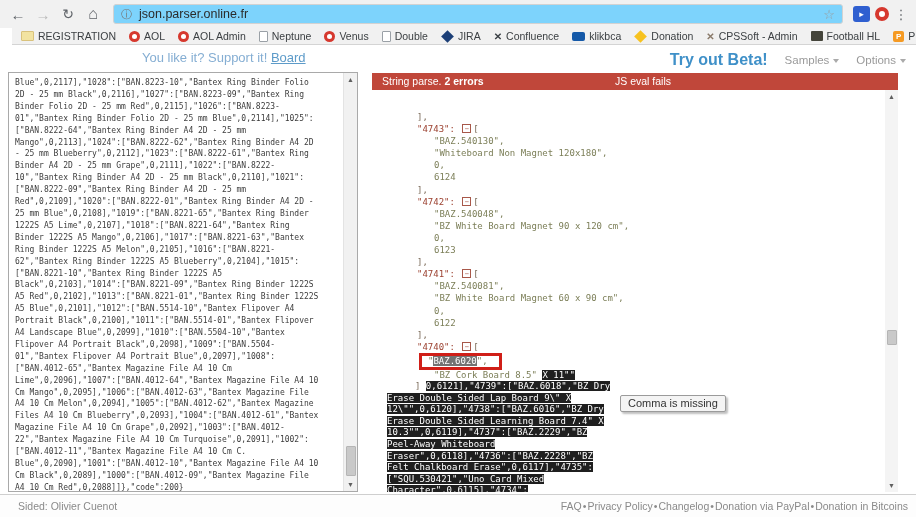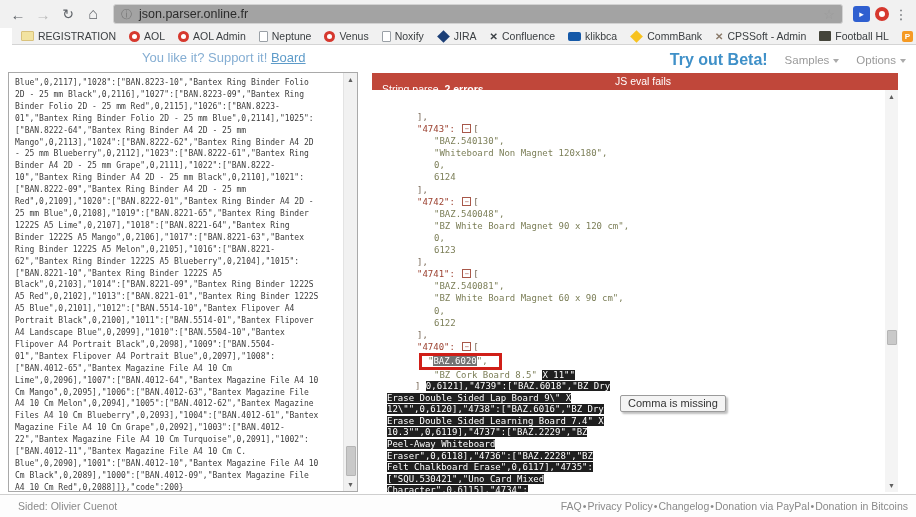--- a/index.html
+++ b/index.html
@@ -7,21 +7,21 @@
   body{position:relative;overflow:hidden;background:#fff;font-family:"Liberation Sans",sans-serif;}
 
   
   .toolbar{position:absolute;top:0;left:0;width:916px;height:28px;background:#f1f1f1;display:flex;align-items:center;padding:0 8px;gap:5px;}
   .nav-ic{width:20px;height:22px;display:flex;align-items:center;justify-content:center;font-size:15px;color:#5f6368;cursor:pointer}
   .nav-ic.disabled{color:#b9b9b9}
   .back-icon::before{content:"\2190"}
   .fwd-icon::before{content:"\2192"}
   .reload-icon::before{content:"\21BB";font-size:14px}
   .home-icon::before{content:"\2302";font-size:16px}
-  .address-bar{flex:1;height:20px;background:#a3a3a3;border:1px solid #d2d2d2;border-radius:3px;display:flex;align-items:center;padding:0 7px;gap:7px;margin:0 5px;text-align:center;}
+  .address-bar{flex:1;height:20px;background:#7dd3fc;border:1px solid #d2d2d2;border-radius:3px;display:flex;align-items:center;padding:0 7px;gap:7px;margin:0 5px;text-align:center;}
   .info-icon{font-size:11px;color:#757575}
   .info-icon::before{content:"\24D8"}
   .url{font-size:12.5px;color:#2b2b2b}
   .star-icon{margin-left:auto;font-size:13px;color:#9a9a9a;cursor:pointer}
   .star-icon::before{content:"\2606"}
   .ext-icon{width:17px;height:16px;border-radius:3px;background:#2f5fd0;color:#fff;font-size:9px;display:flex;align-items:center;justify-content:center;cursor:pointer}
   .ext-icon::before{content:"\25B8"}
   .opera-icon{width:14px;height:14px;border-radius:50%;border:4px solid #d6382e;background:#fff;cursor:pointer}
   .menu-dots-icon{width:14px;text-align:center;color:#5f6368;font-size:13px;cursor:pointer}
   .menu-dots-icon::before{content:"\22EE"}
@@ -60,21 +60,21 @@
   .vscroll{position:absolute;right:0;top:0;bottom:0;width:14px;background:#f1f1f1;border-left:1px solid #e3e3e3}
   .sarr{position:absolute;left:0;width:13px;height:13px;color:#5f5f5f;font-size:7px;text-align:center;line-height:13px;cursor:pointer}
   .sarr.up{top:0}.sarr.up::before{content:"\25B2"}
   .sarr.down{bottom:0}.sarr.down::before{content:"\25BC"}
   .sthumb{position:absolute;left:2px;width:10px;background:#c9c9c9;border:1px solid #b5b5b5;border-radius:1px;cursor:pointer}
   .editor .sthumb{bottom:15px;height:30px}
 
   
   .result{position:absolute;left:372px;top:73px;width:526px;height:419px}
   .status-bar{position:absolute;top:0;left:0;right:0;height:17px;background:#c0473a;color:#fff;font-size:10.5px}
-  .status-left{position:absolute;left:10px;top:10px}
+  .status-left{position:absolute;left:10px;top:2px}
   .status-right{position:absolute;left:16px;right:0;top:2px;text-align:center}
   .result-body{position:absolute;top:17px;left:0;right:0;bottom:0;background:#fff;overflow:hidden;font-family:"DejaVu Sans Mono",monospace;font-size:9px;color:#555;white-space:pre;padding-top:1px}
   .rrow{line-height:12.1px;height:12.1px}
   .rrow.errbox-row{height:16px;line-height:15px}
   .rrow.raw,.rrow.rawp{line-height:11.6px;height:11.6px}
   .lv0{padding-left:45px}
   .lv1{padding-left:62px}
   .rawp{padding-left:43px}
   .raw{padding-left:15px}
   .key{color:#9c4130}
@@ -130,37 +130,37 @@
       <span class="bm">
         <span class="bm-ic page-icon"></span>
         <span class="bm-label">Neptune</span>
       </span>
       <span class="bm">
         <span class="bm-ic aol-icon"></span>
         <span class="bm-label">Venus</span>
       </span>
       <span class="bm">
         <span class="bm-ic page-icon"></span>
-        <span class="bm-label">Noxify</span>
+        <span class="bm-label">Double</span>
       </span>
       <span class="bm">
         <span class="bm-ic jira-icon"></span>
         <span class="bm-label">JIRA</span>
       </span>
       <span class="bm">
         <span class="bm-ic confluence-icon"></span>
         <span class="bm-label">Confluence</span>
       </span>
       <span class="bm">
         <span class="bm-ic klikbca-icon"></span>
         <span class="bm-label">klikbca</span>
       </span>
       <span class="bm">
         <span class="bm-ic commbank-icon"></span>
-        <span class="bm-label">CommBank</span>
+        <span class="bm-label">Donation</span>
       </span>
       <span class="bm">
         <span class="bm-ic cpssoft-icon"></span>
         <span class="bm-label">CPSSoft - Admin</span>
       </span>
       <span class="bm">
         <span class="bm-ic football-icon"></span>
         <span class="bm-label">Football HL</span>
       </span>
       <span class="bm">

